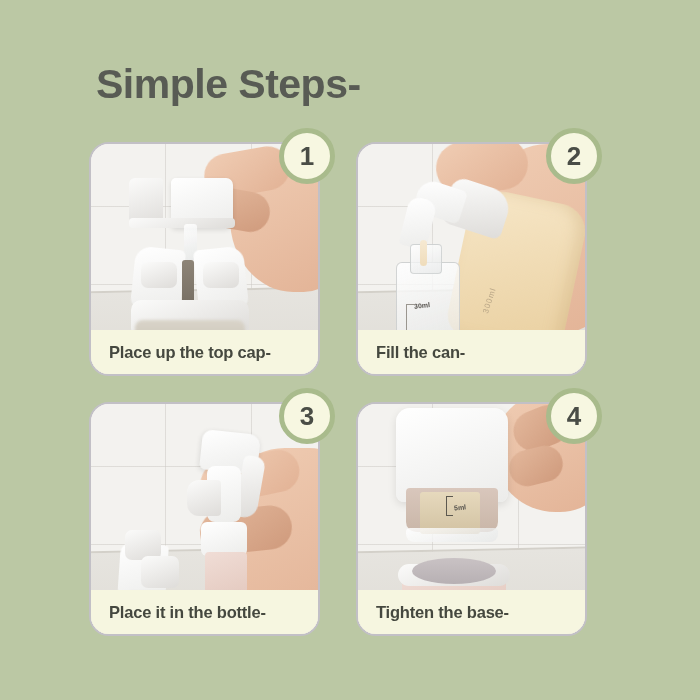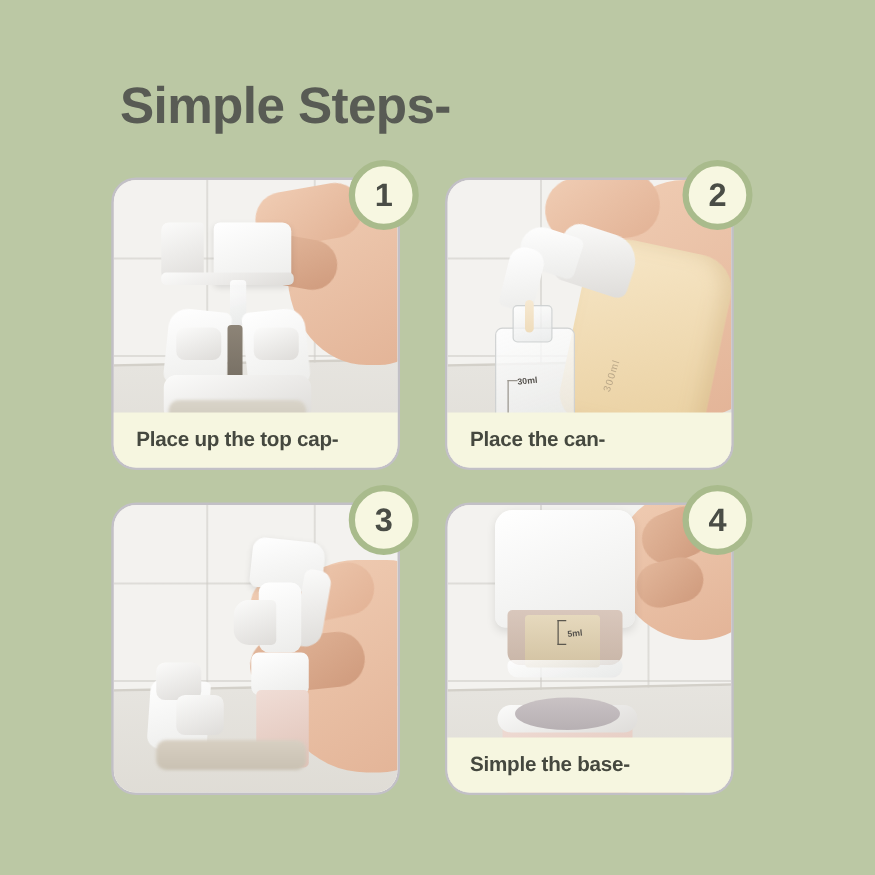--- a/index.html
+++ b/index.html
@@ -247,21 +247,21 @@
           <div class="obj glass blur-s" style="left:38px;top:118px;width:62px;height:100px;border-radius:6px 6px 8px 8px;border:1.5px solid rgba(200,203,203,.8);"></div>
           <div class="obj glass blur-s" style="left:52px;top:100px;width:30px;height:28px;border-radius:4px;border:1.5px solid rgba(198,201,201,.75);"></div>
           <div class="obj blur-s" style="left:62px;top:96px;width:7px;height:26px;border-radius:4px;background:linear-gradient(#f6e9d2,#efdcbb);"></div>
           <div class="ml-label" style="left:56px;top:158px;">30ml</div>
           <div class="ml-label" style="left:56px;top:196px;">15ml</div>
           <div class="obj" style="left:48px;top:160px;width:7px;height:34px;border-left:1.2px solid #9a968f;border-top:1.2px solid #9a968f;border-bottom:1.2px solid #9a968f;"></div>
         </div>
       </div>
 
       <div class="caption">
-        <span class="caption-text">Place the can-</span>
+        <span class="caption-text">Fill the can-</span>
       </div>
 
       <div class="badge">
         <span class="badge-num">2</span>
       </div>
     </div>
 
     <div class="card">
       <div class="card-clip">
         <div class="photo">
@@ -279,20 +279,23 @@
           <div class="obj white blur-s" style="left:110px;top:118px;width:46px;height:34px;border-radius:6px;"></div>
           <div class="obj pinkish blur-s" style="left:114px;top:148px;width:42px;height:62px;border-radius:4px;"></div>
 
           <div class="obj white blur-s" style="left:28px;top:140px;width:48px;height:56px;border-radius:10px 4px 6px 10px;transform:rotate(4deg);"></div>
           <div class="obj white2 blur-s" style="left:34px;top:126px;width:36px;height:30px;border-radius:7px;"></div>
           <div class="obj white2 blur-s" style="left:50px;top:152px;width:38px;height:32px;border-radius:7px;"></div>
           <div class="obj blur-m" style="left:34px;top:188px;width:120px;height:24px;border-radius:8px;background:linear-gradient(#d7cfc2,#c9c1b2);"></div>
         </div>
       </div>
 
+      <div class="caption">
+        <span class="caption-text">Place it in the bottle-</span>
+      </div>
 
       <div class="badge">
         <span class="badge-num">3</span>
       </div>
     </div>
 
     <div class="card">
       <div class="card-clip">
         <div class="photo">
           <div class="tile-wall"></div>
@@ -312,21 +315,21 @@
           <div class="obj pinkish blur-s" style="left:44px;top:166px;width:104px;height:70px;border-radius:8px 8px 14px 14px;"></div>
           <div class="obj white2 blur-s" style="left:40px;top:160px;width:112px;height:22px;border-radius:11px;"></div>
           <div class="obj blur-s" style="left:54px;top:154px;width:84px;height:26px;border-radius:50%;background:linear-gradient(#c9c2c4,#b7b0b3);"></div>
 
           <div class="obj skin blur-s" style="left:48px;top:206px;width:96px;height:44px;border-radius:30px;"></div>
           <div class="obj skin blur-s" style="right:34px;top:196px;width:54px;height:44px;border-radius:28px;transform:rotate(14deg);"></div>
         </div>
       </div>
 
       <div class="caption">
-        <span class="caption-text">Simple the base-</span>
+        <span class="caption-text">Tighten the base-</span>
       </div>
 
       <div class="badge">
         <span class="badge-num">4</span>
       </div>
     </div>
 
   </div>
 </div>
 

